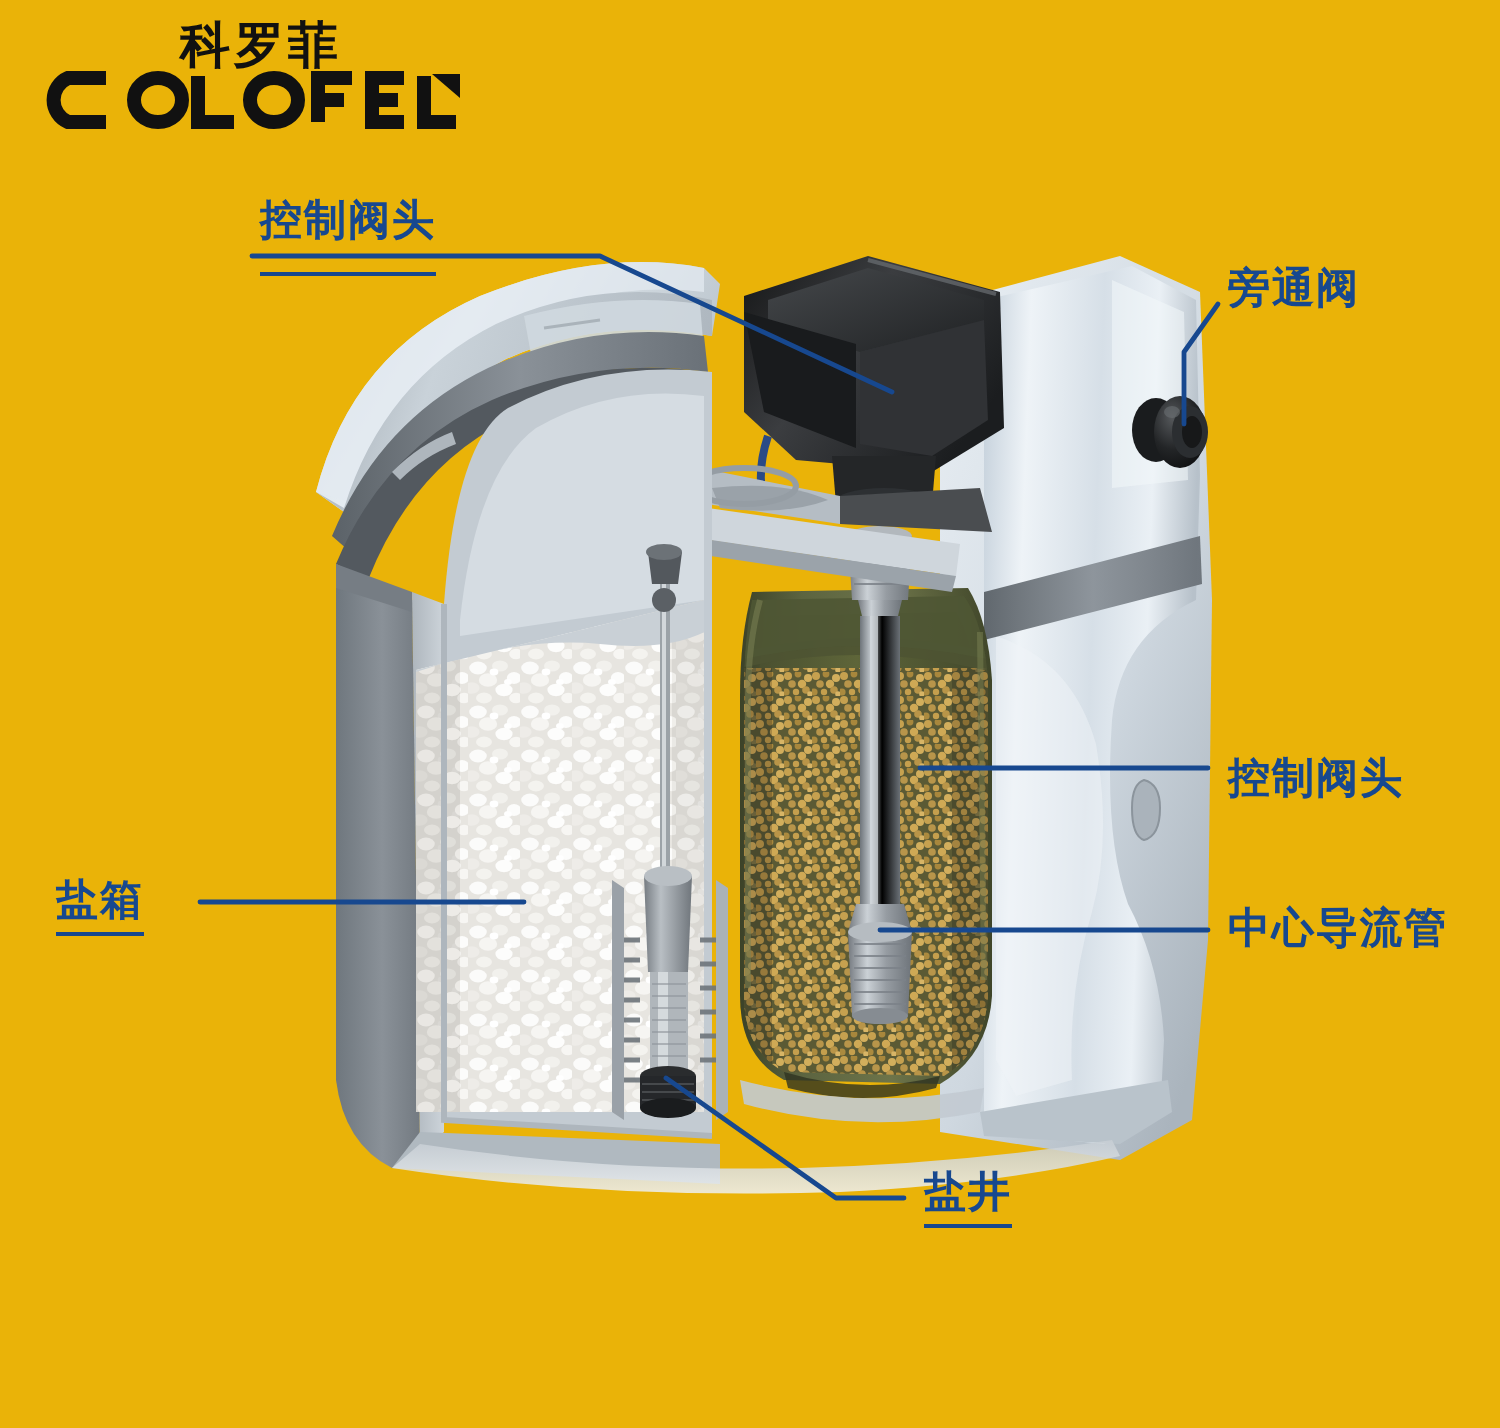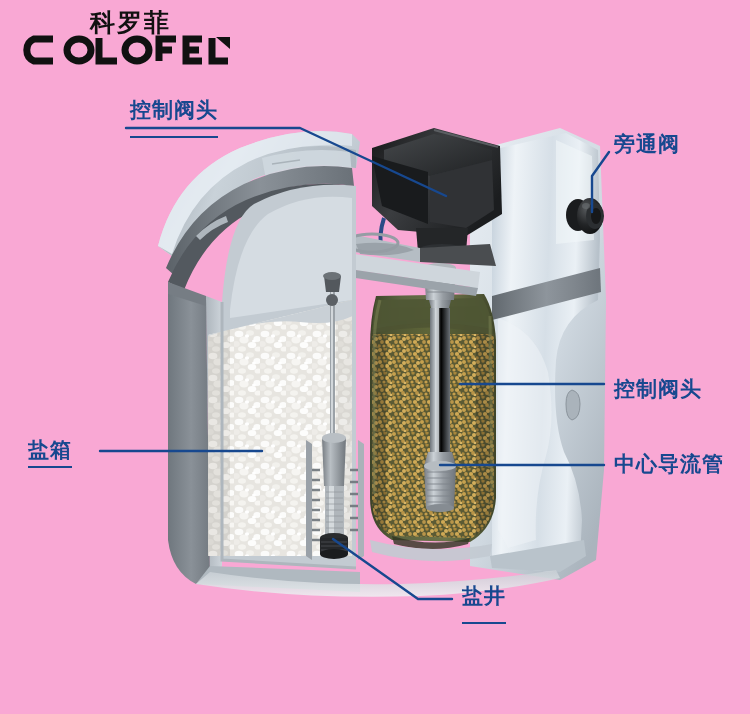--- a/index.html
+++ b/index.html
@@ -8,21 +8,21 @@
     padding: 0;
     background: #ffffff;
   }
   body {
     font-family: "Liberation Sans", "DejaVu Sans", sans-serif;
   }
   #stage {
     position: relative;
     width: 750px;
     height: 714px;
-    background: #f9a8d4;
+    background: #eab308;
     overflow: hidden;
   }
 
   
   #logo {
     position: absolute;
     left: 12px;
     top: 6px;
     width: 220px;
     height: 62px;
@@ -458,16 +458,16 @@
         <path d="M 333 539 L 418 599 L 452 599" stroke="#17488f"></path>
       </g>
   </svg>
 
   <div id="callout-layer">
       <div class="callout" style="left: 130px; top: 96px; color: rgb(23, 72, 143); border-bottom: 2.4px solid rgb(23, 72, 143); padding-bottom: 12px;">控制阀头</div>
       <div class="callout" style="left: 614px; top: 130px; color: rgb(23, 72, 143); text-align: center;">旁通阀</div>
       <div class="callout" style="left: 614px; top: 375px; color: rgb(23, 72, 143);">控制阀头</div>
       <div class="callout" style="left: 614px; top: 450px; color: rgb(23, 72, 143);">中心导流管</div>
       <div class="callout" style="left: 28px; top: 436px; color: rgb(23, 72, 143); border-bottom: 2.4px solid rgb(23, 72, 143); padding-bottom: 2px;">盐箱</div>
-      <div class="callout" style="left: 462px; top: 582px; color: rgb(23, 72, 143); border-bottom: 2.4px solid rgb(23, 72, 143); padding-bottom: 12px; font-family: Liberation Mono, monospace;">盐井</div>
+      <div class="callout" style="left: 462px; top: 582px; color: rgb(23, 72, 143); border-bottom: 2.4px solid rgb(23, 72, 143); padding-bottom: 2px; font-family: Liberation Mono, monospace;">盐井</div>
     </div>
 
 </div>
 
 </body></html>

